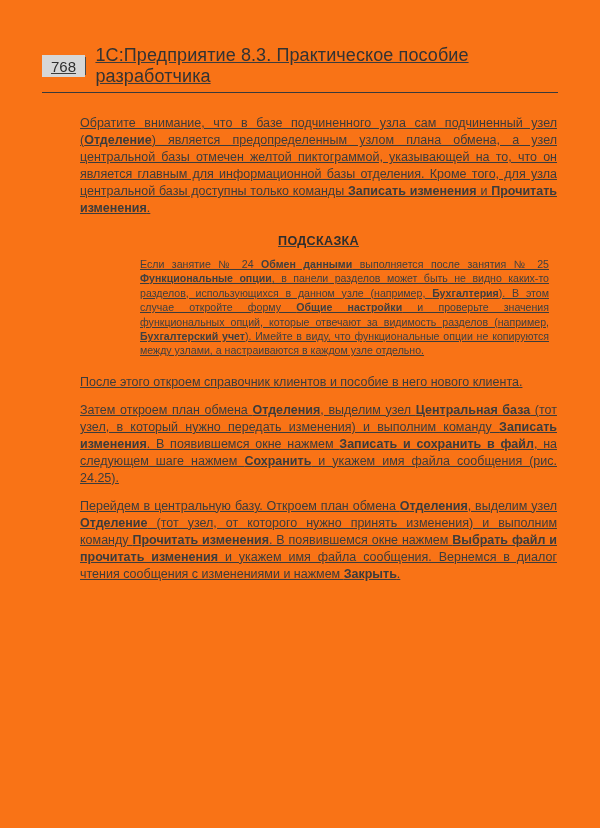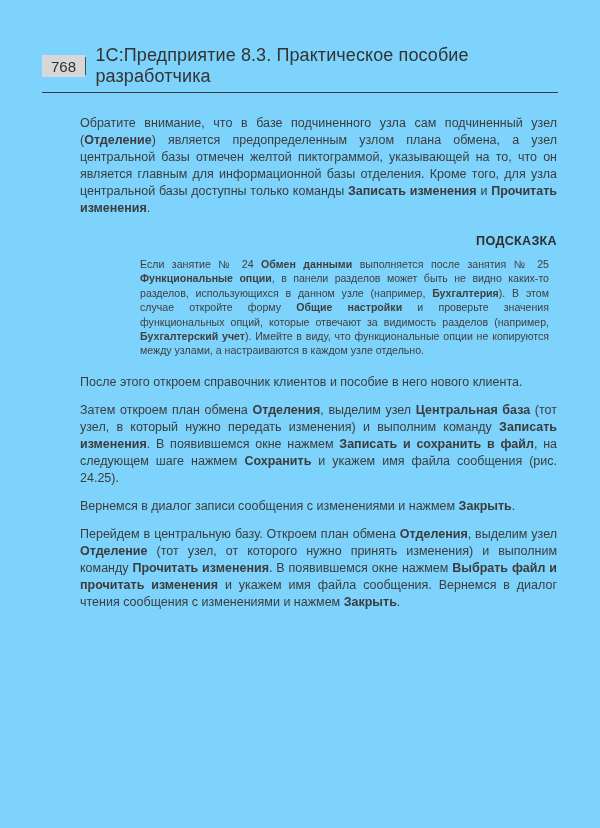--- a/index.html
+++ b/index.html
@@ -1,25 +1,26 @@
 <!DOCTYPE html>
 <html><head>
 <meta charset="utf-8">
 <style>
   * { box-sizing: border-box; }
   html, body { margin: 0; padding: 0; background: #f4f4f4; }
   .page {
     width: 600px;
     height: 828px;
     margin: 0 auto;
-    background: #7dd3fc;
+    background: #f97316;
     font-family: "Liberation Sans", sans-serif;
     color: #3c3c3c;
     position: relative;
     overflow: hidden;
+    text-decoration: underline;
   }
   .header {
     margin: 44px 42px 0 42px;
     display: flex;
     align-items: center;
     border-bottom: 1.6px solid #3a3a3a;
     padding-bottom: 5px;
   }
   .page-num-box {
     background: #d7d7d7;
@@ -48,21 +49,21 @@
     margin: 8px 0 11px 0;
     font-size: 12.5px;
     line-height: 17px;
   }
   .hint-heading {
     font-size: 12.6px;
     font-weight: bold;
     letter-spacing: 0.3px;
     margin: 17px 0 9px 0;
     color: #2e2e2e;
-    text-align: right;
+    text-align: center;
   }
   .hint {
     margin: 0 8px 16px 0;
     padding-left: 60px;
     font-size: 10.6px;
     line-height: 14.4px;
     color: #404040;
   }
   .b { font-weight: bold; }
 </style>
@@ -74,16 +75,15 @@
     <div class="page-num-box">768</div>
     <div class="header-divider"></div>
     <div class="book-title">1С:Предприятие 8.3. Практическое пособие разработчика</div>
   </div>
   <div class="content">
       <p class="para"><span>Обратите внимание, что в базе подчиненного узла сам подчиненный узел (</span><span class="b">Отделение</span><span>) является предопределенным узлом плана обмена, а узел центральной базы отмечен желтой пиктограммой, указывающей на то, что он является главным для информационной базы отделения. Кроме того, для узла центральной базы доступны только команды </span><span class="b">Записать изменения</span><span> и </span><span class="b">Прочитать изменения</span><span>.</span></p>
       <h2 class="hint-heading">ПОДСКАЗКА</h2>
       <p class="hint"><span>Если занятие № 24 </span><span class="b">Обмен данными</span><span> выполняется после занятия № 25 </span><span class="b">Функциональные опции</span><span>, в панели разделов может быть не видно каких-то разделов, использующихся в данном узле (например, </span><span class="b">Бухгалтерия</span><span>). В этом случае откройте форму </span><span class="b">Общие настройки</span><span> и проверьте значения функциональных опций, которые отвечают за видимость разделов (например, </span><span class="b">Бухгалтерский учет</span><span>). Имейте в виду, что функциональные опции не копируются между узлами, а настраиваются в каждом узле отдельно.</span></p>
       <p class="para"><span>После этого откроем справочник клиентов и пособие в него нового клиента.</span></p>
       <p class="para"><span>Затем откроем план обмена </span><span class="b">Отделения</span><span>, выделим узел </span><span class="b">Центральная база</span><span> (тот узел, в который нужно передать изменения) и выполним команду </span><span class="b">Записать изменения</span><span>. В появившемся окне нажмем </span><span class="b">Записать и сохранить в файл</span><span>, на следующем шаге нажмем </span><span class="b">Сохранить</span><span> и укажем имя файла сообщения (рис. 24.25).</span></p>
-      <p class="para"><span>Вернемся в диалог записи сообщения с изменениями и нажмем </span><span class="b">Закрыть</span><span>.</span></p>
       <p class="para"><span>Перейдем в центральную базу. Откроем план обмена </span><span class="b">Отделения</span><span>, выделим узел </span><span class="b">Отделение</span><span> (тот узел, от которого нужно принять изменения) и выполним команду </span><span class="b">Прочитать изменения</span><span>. В появившемся окне нажмем </span><span class="b">Выбрать файл и прочитать изменения</span><span> и укажем имя файла сообщения. Вернемся в диалог чтения сообщения с изменениями и нажмем </span><span class="b">Закрыть</span><span>.</span></p>
     </div>
 </div>
 
 </body></html>

